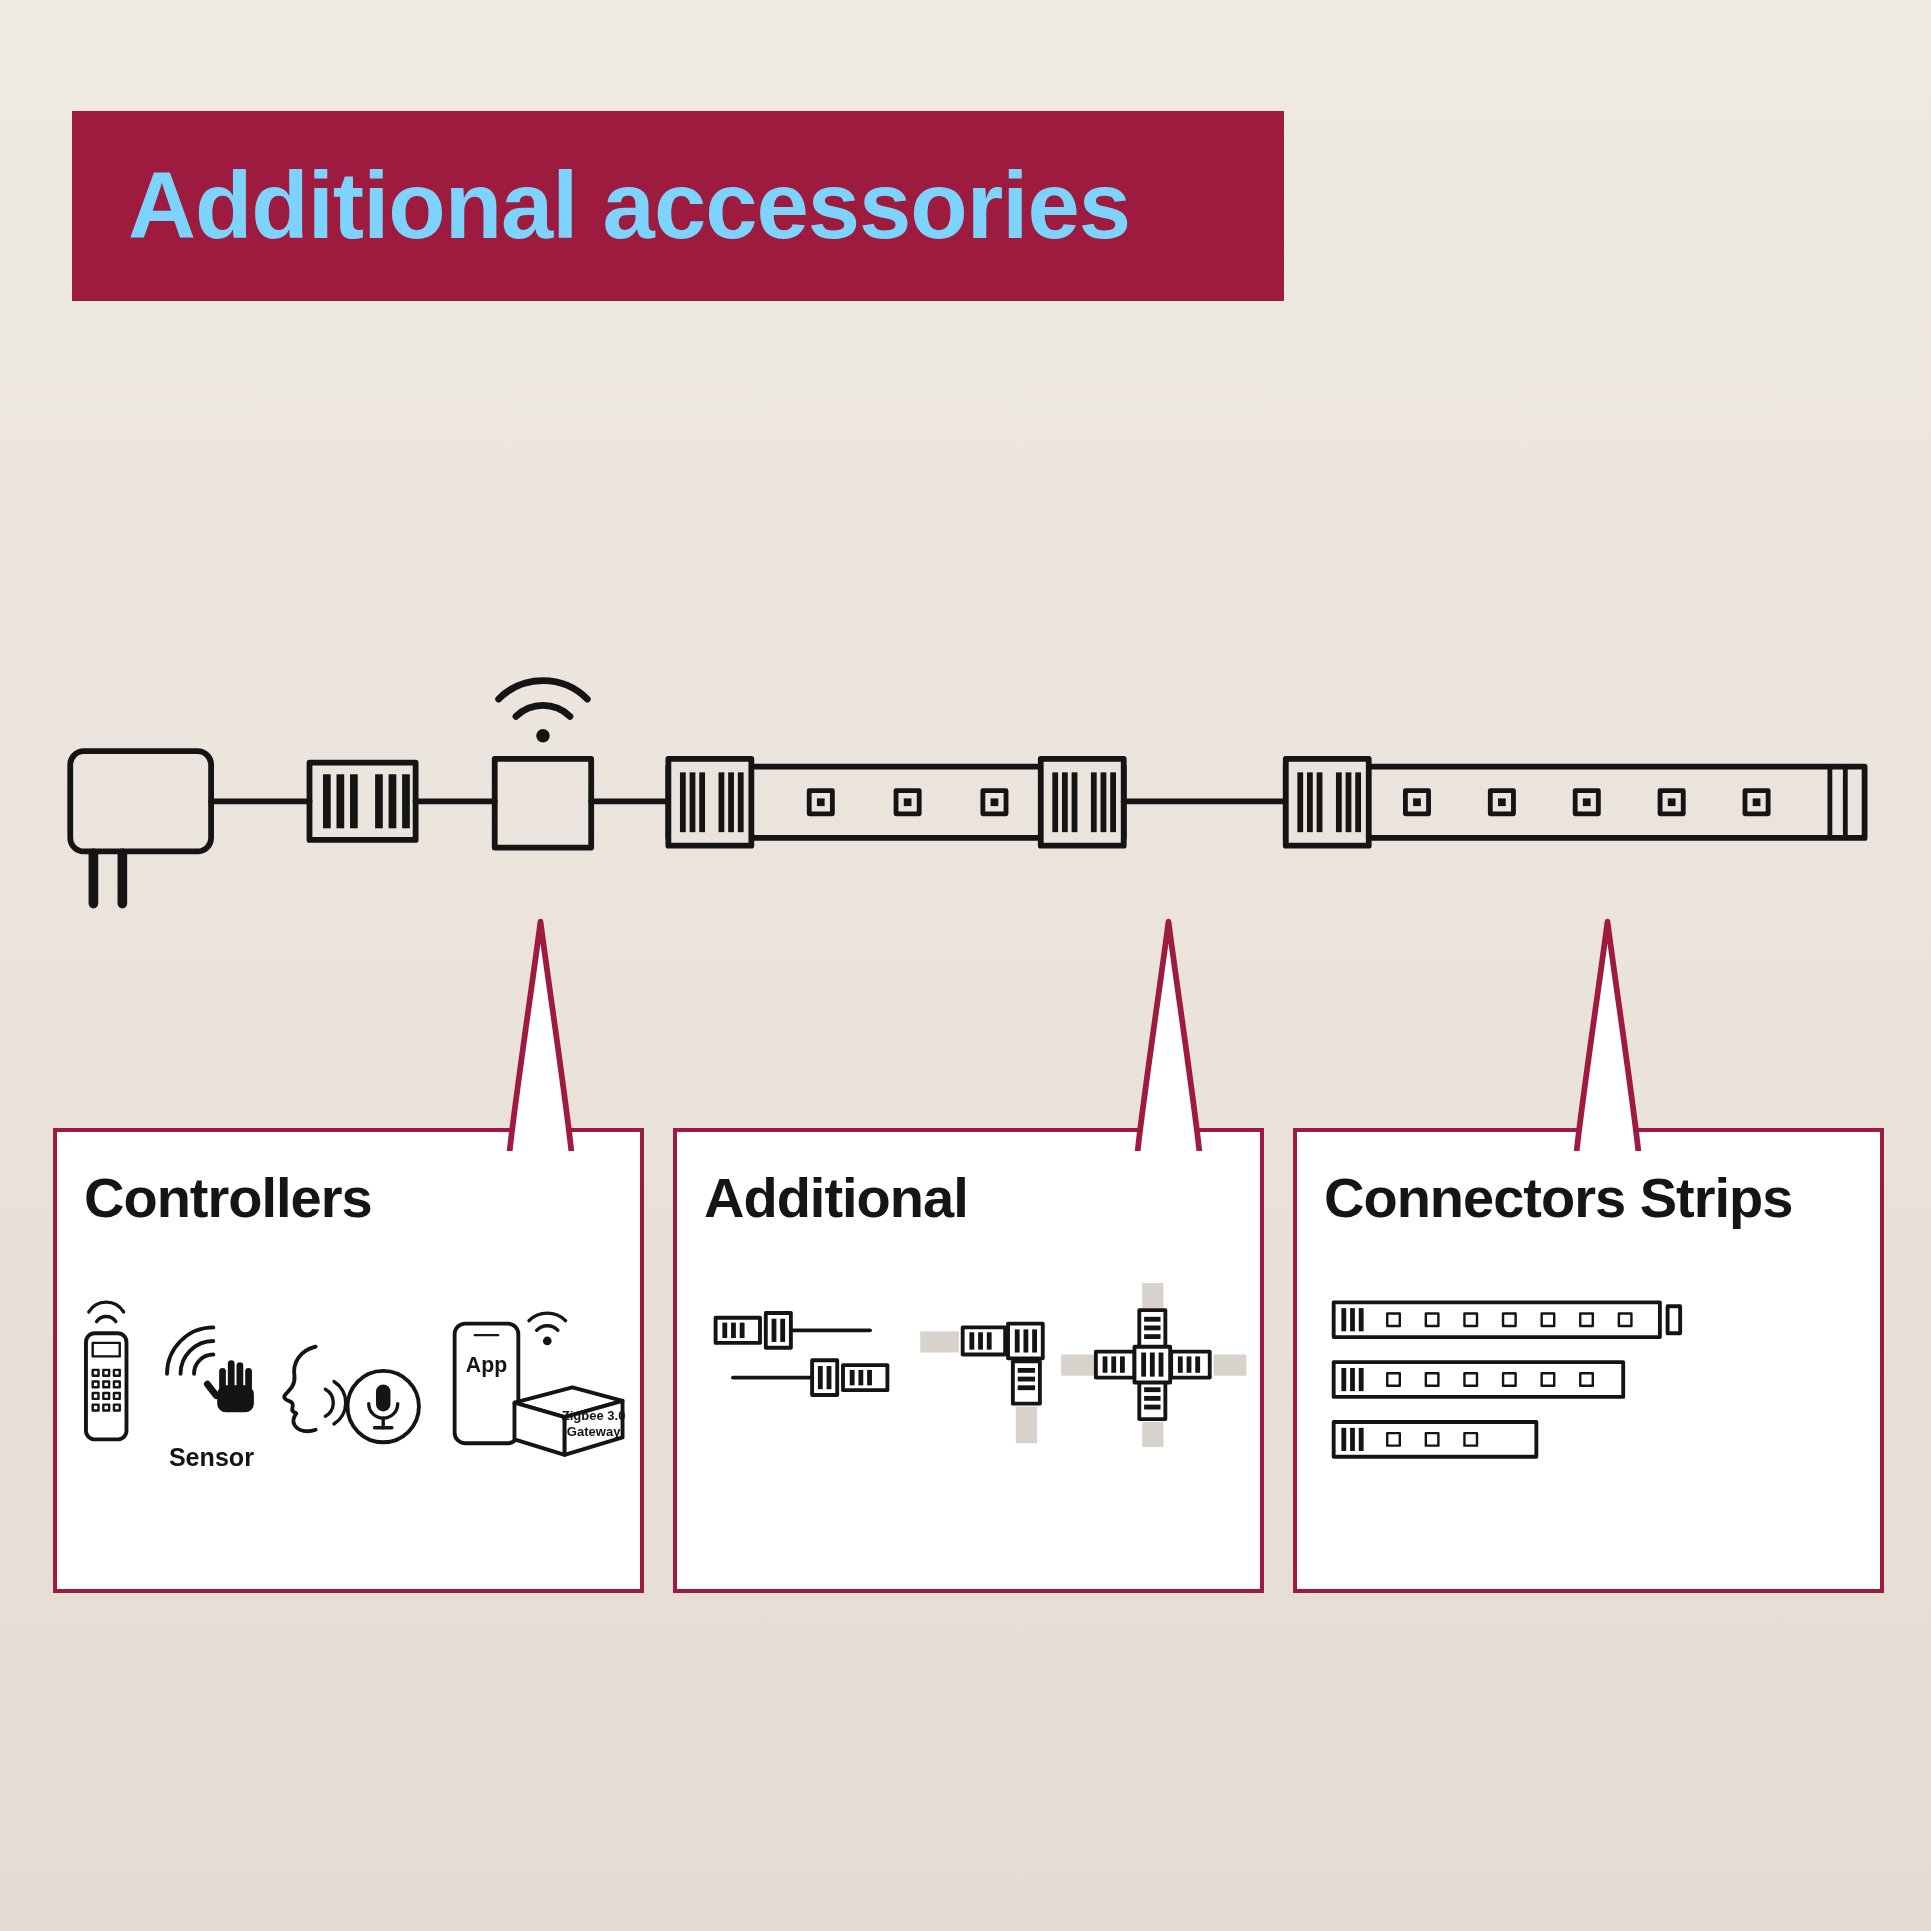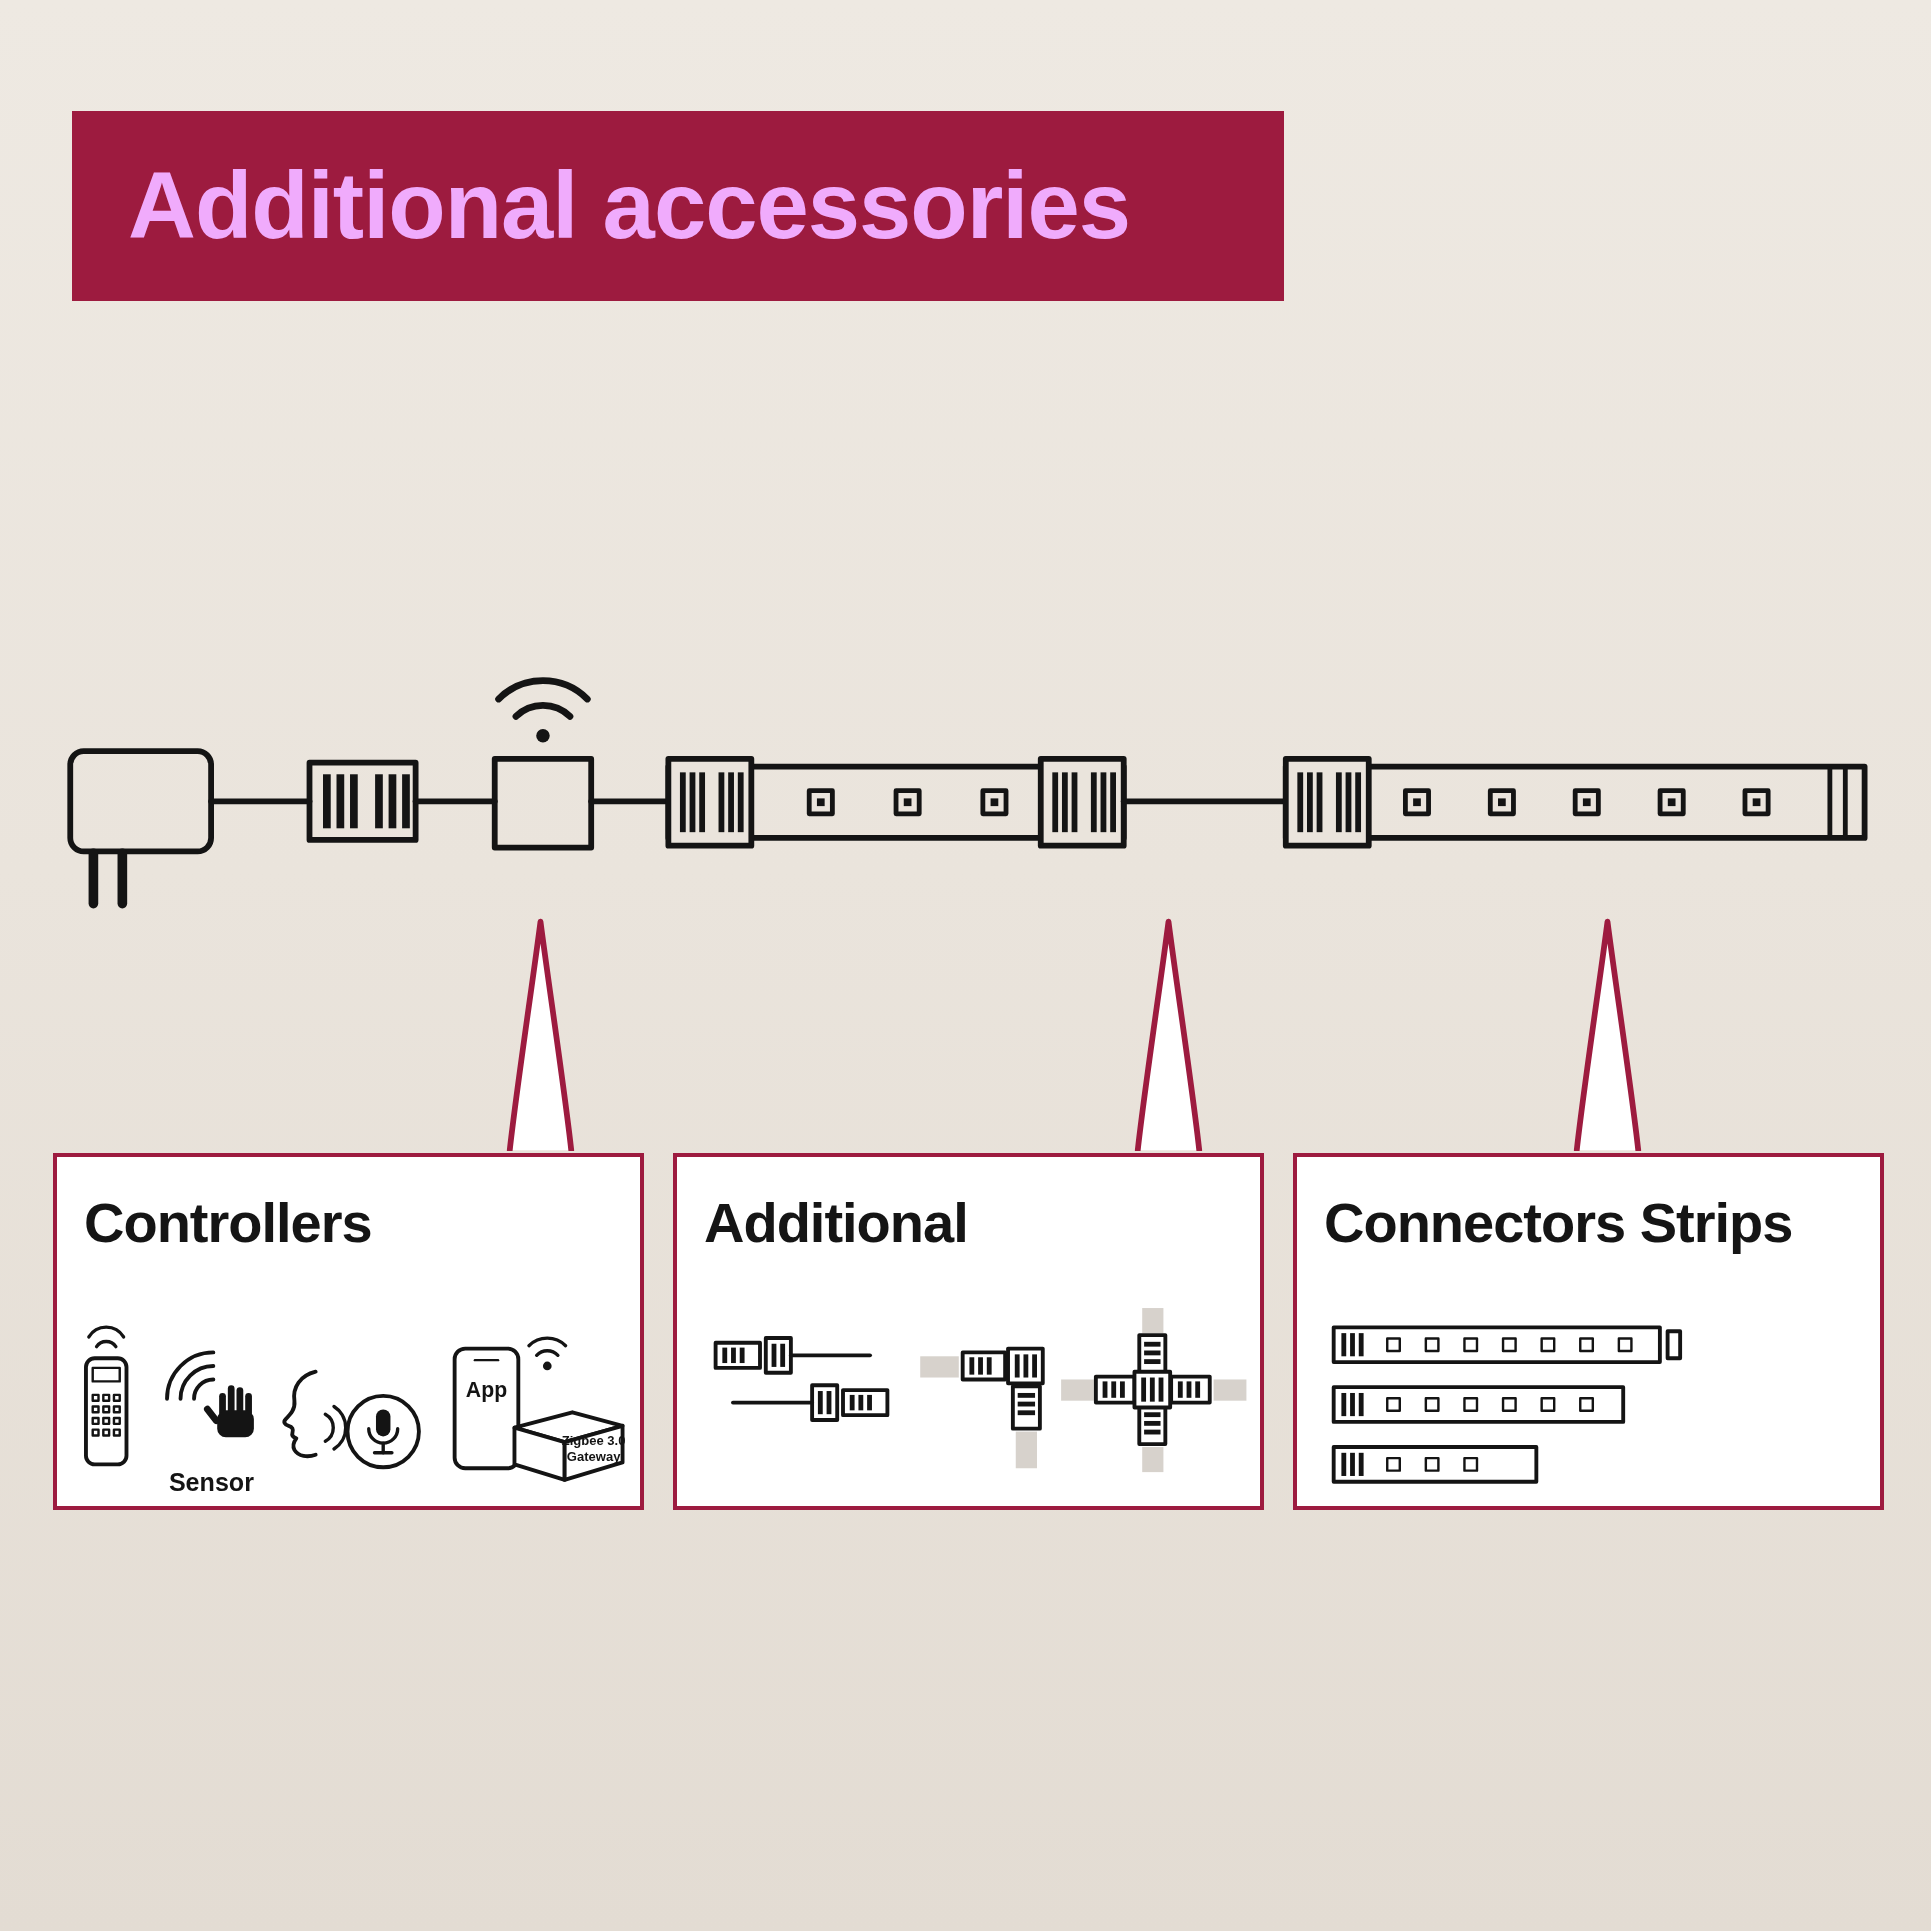--- a/index.html
+++ b/index.html
@@ -16,28 +16,28 @@
     overflow:hidden;
   }
   
   .header{
     position:absolute;left:72px;top:111px;width:1212px;height:190px;
     background:var(--accent);
     display:flex;align-items:center;
     box-sizing:border-box;padding-left:56px;
   }
   .header h1{
-    margin:0;color:#f0abfc;font-size:94px;font-weight:700;letter-spacing:-1px;
+    margin:0;color:#7dd3fc;font-size:94px;font-weight:700;letter-spacing:-1px;
     font-family:"Liberation Sans", sans-serif;
   }
   
   .schematic{position:absolute;left:0;top:618px;width:1931px;height:328px;}
   
   .callout{
-    position:absolute;top:1153px;width:591px;height:357px;
+    position:absolute;top:1128px;width:591px;height:465px;
     background:#ffffff;border:4.8px solid var(--accent);box-sizing:border-box;z-index:1;
   }
   .callout h2{
     position:absolute;left:27px;top:33px;margin:0;
     color:#151515;font-size:56px;font-weight:700;letter-spacing:-1px;
   }
   .callout-art{position:absolute;left:0px;top:145px;width:581px;height:208px;}
   .spike{position:absolute;top:913px;width:73px;height:238px;z-index:3;}
   
   .s25,.s35,.s4,.s5,.s6,.s7,.s10{stroke:var(--line);fill:none;stroke-linecap:round;stroke-linejoin:round;}

